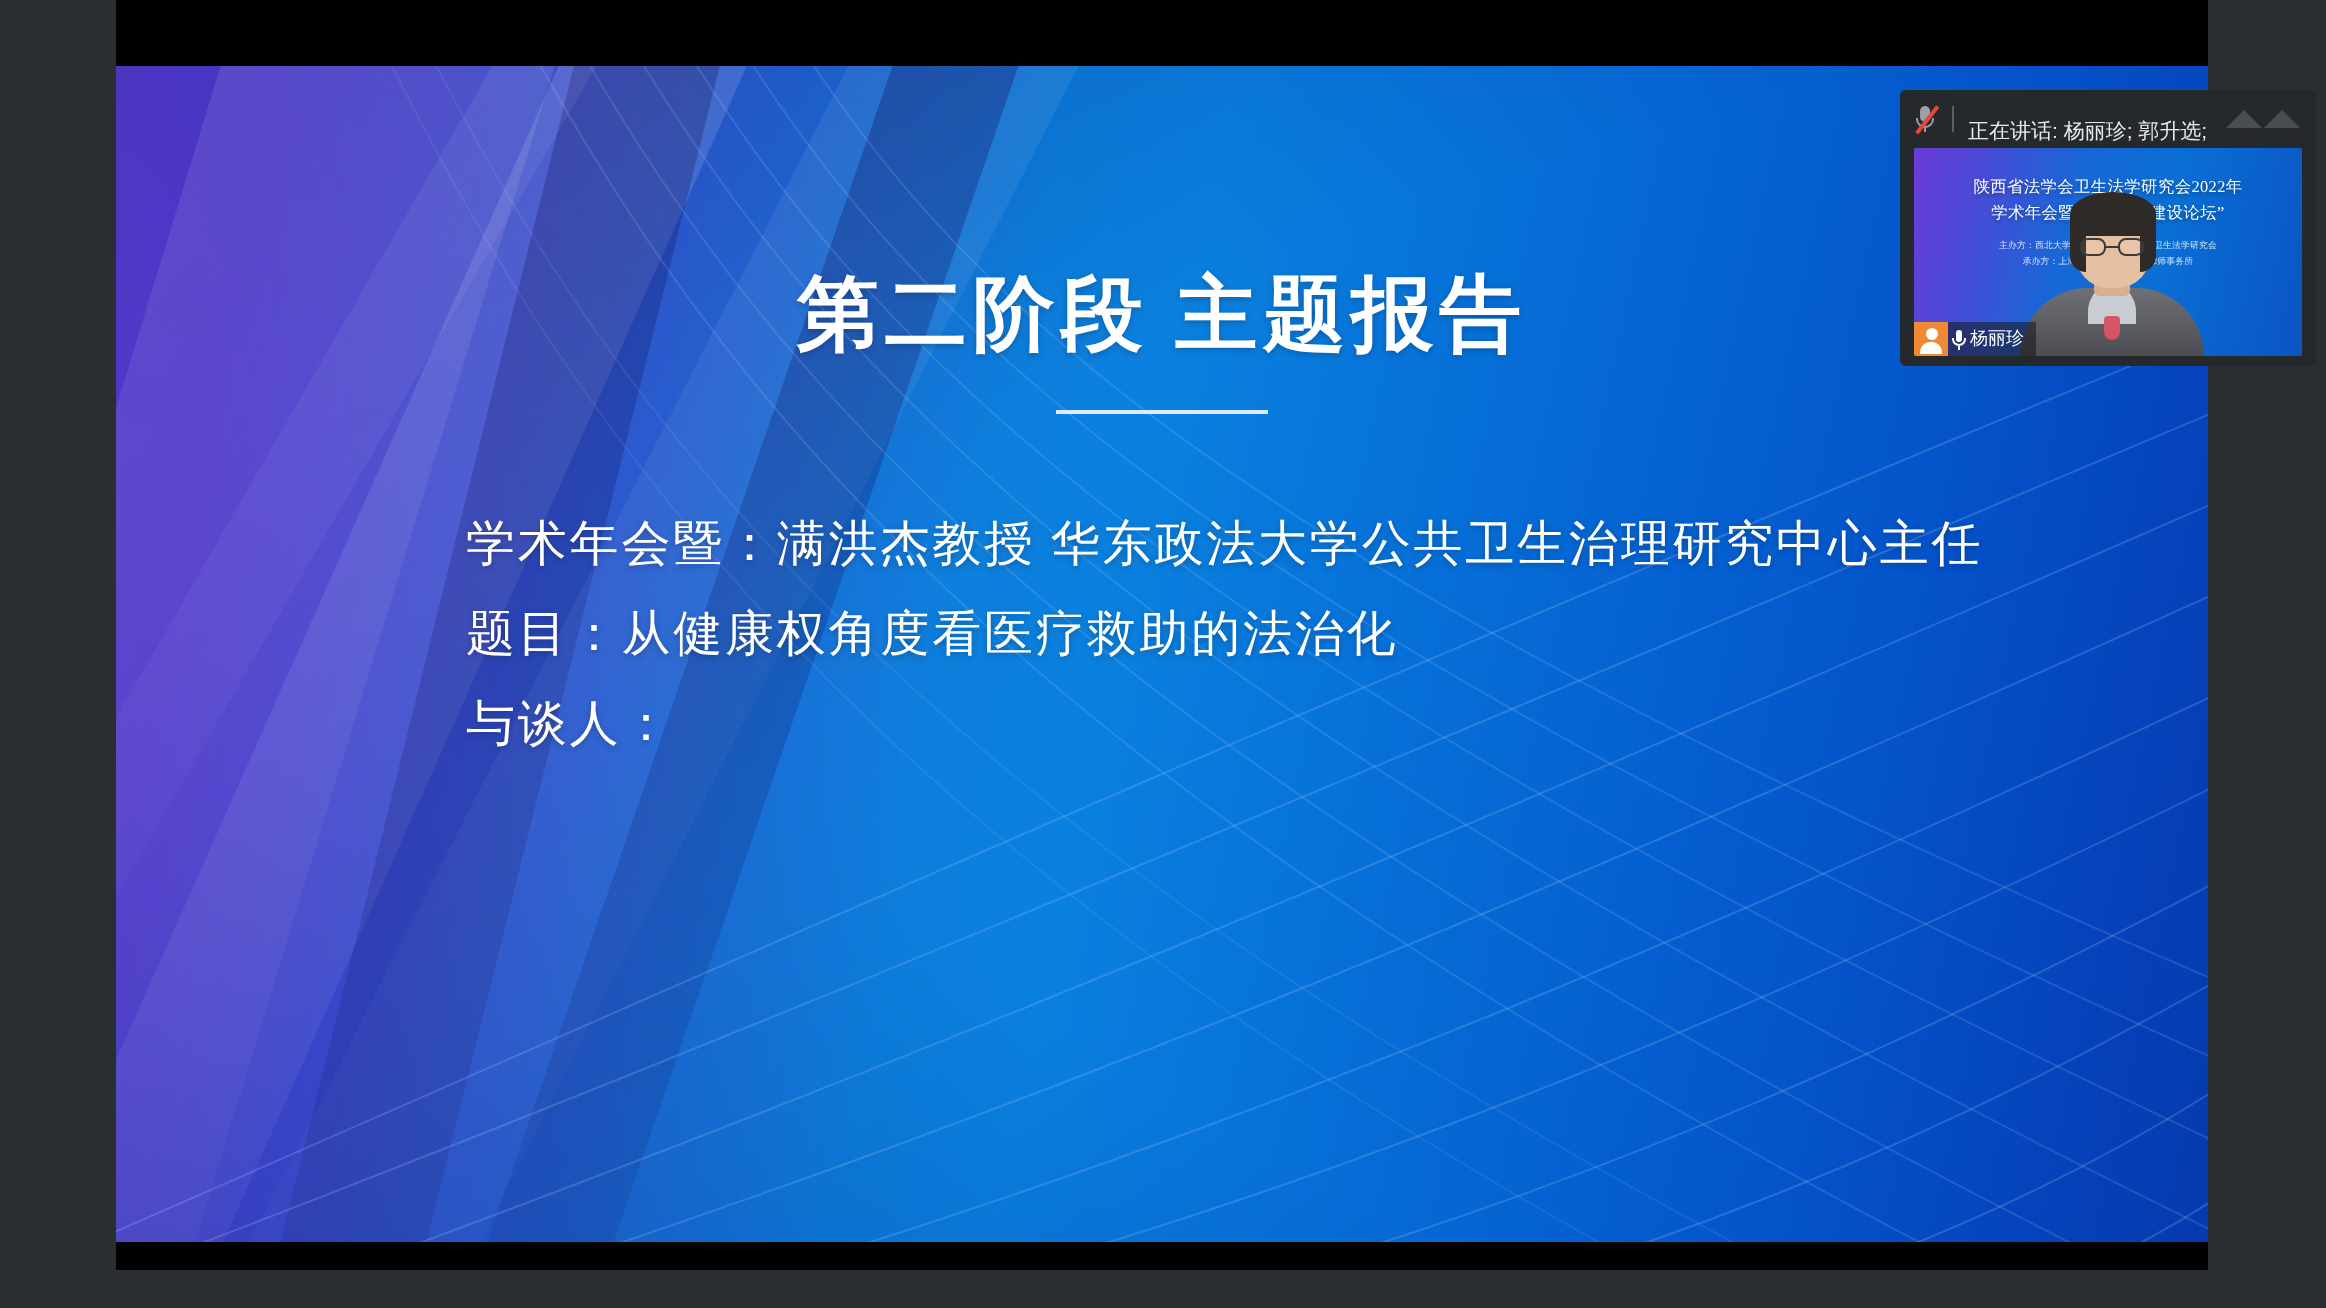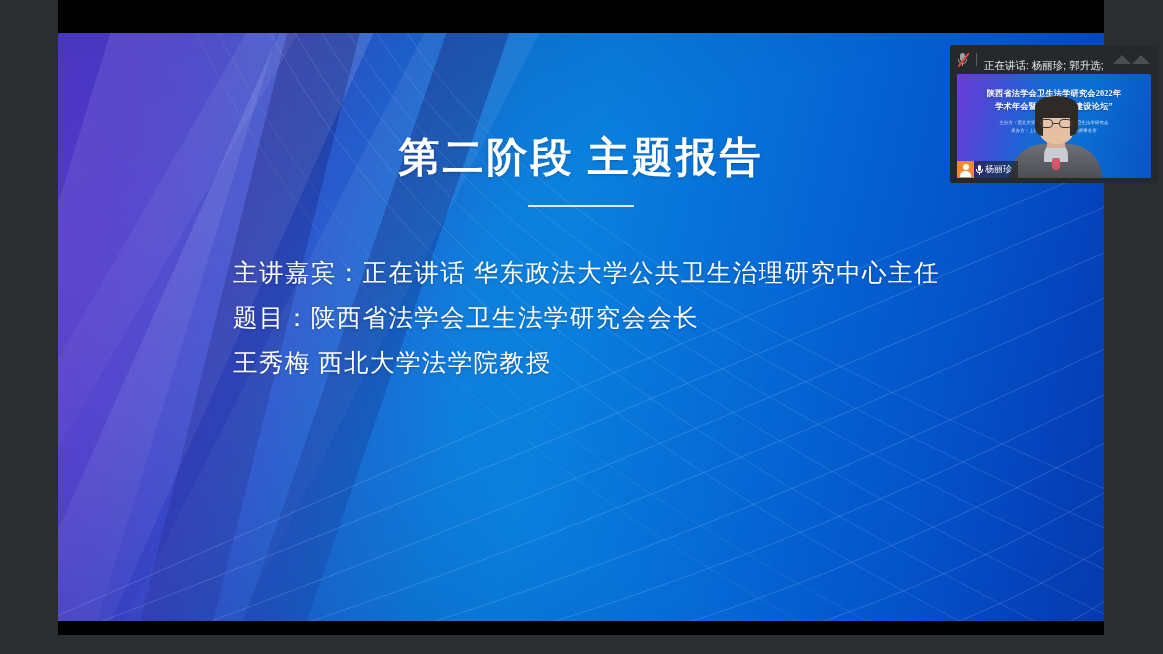--- a/index.html
+++ b/index.html
@@ -112,21 +112,21 @@
   }
 
   .thumb-video {
     position:absolute; left:7px; top:29px; width:194px; height:104px;
     overflow:hidden; border-radius:1px;
     background:linear-gradient(103deg,#6a3bd8 0%,#4a4ad6 16%,#1668d6 40%,#0a6fd4 62%,#0a54c4 100%);
   }
   .tv-title {
     position:absolute; left:0; right:0; top:13px; text-align:center;
     color:#ffffff; font-size:8.2px; line-height:13px; letter-spacing:.2px;
-    font-family:"Liberation Serif","DejaVu Serif",serif; font-weight:700;
+    font-family:"Liberation Serif","DejaVu Serif",serif; font-weight:400;
     text-shadow:0 1px 2px rgba(0,0,0,.35);
   }
   .tv-sub {
     position:absolute; left:8px; right:8px; top:45px; text-align:center;
     color:rgba(255,255,255,.82); font-size:4.4px; line-height:8px; letter-spacing:.1px;
     font-family:"Liberation Serif","DejaVu Serif",serif;
   }
   
   .person { position:absolute; left:50%; bottom:0; width:92px; height:74px; margin-left:-44px; }
   .p-body {
@@ -251,23 +251,23 @@
           <path d="M 150 -20 C 250 180, 400 380, 860 615"></path>
           <path d="M 128 -20 C 230 190, 380 398, 800 620"></path>
         </g>
       </svg>
     </div>
 
     <div class="slide-title">第二阶段 主题报告</div>
     <div class="title-rule"></div>
 
     <div class="body-block">
-      <div class="body-line">主讲嘉宾：正在讲话  华东政法大学公共卫生治理研究中心主任</div>
-      <div class="body-line">题目：陕西省法学会卫生法学研究会会长</div>
-      <div class="body-line">王秀梅  西北大学法学院教授</div>
+      <div class="body-line">学术年会暨：满洪杰教授  华东政法大学公共卫生治理研究中心主任</div>
+      <div class="body-line">题目：从健康权角度看医疗救助的法治化</div>
+      <div class="body-line">与谈人：</div>
     </div>
   </div>
 
   <div class="thumb-wrap">
 
     <div class="thumb-topbar">
       <span class="mic-muted">
         <span class="mic-body"></span>
           <span class="mic-arc"></span>
           <span class="mic-stem"></span>

